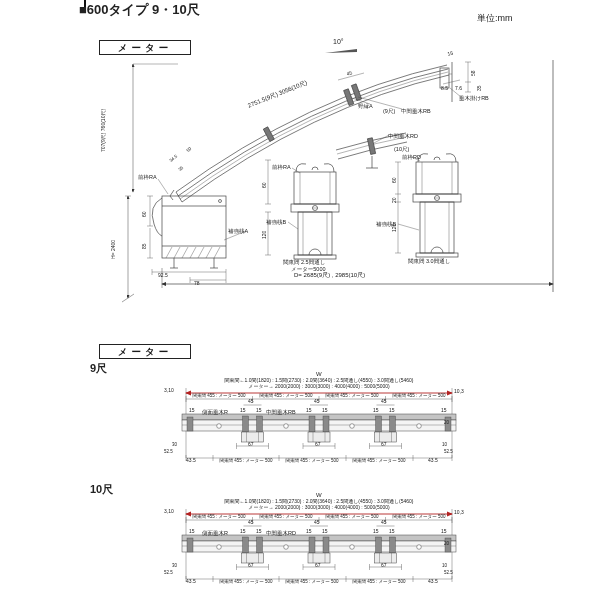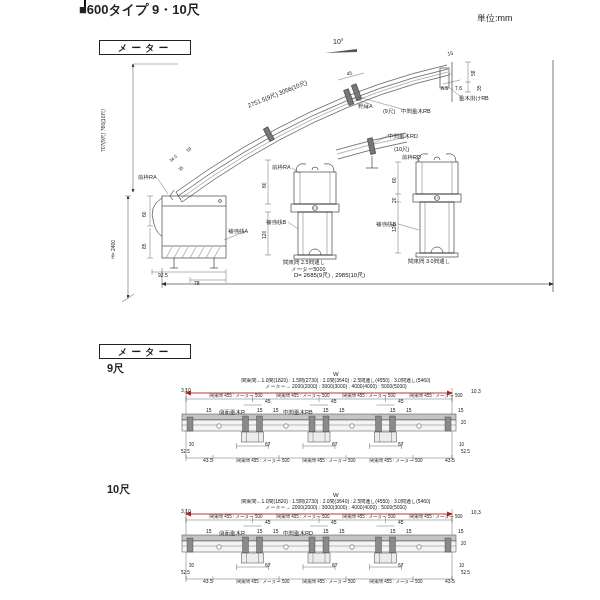--- a/index.html
+++ b/index.html
@@ -9,21 +9,21 @@
   .f4{font-size:4.5px}.f5{font-size:5px}.f6{font-size:6px}.f7{font-size:7px}
   .f9{font-size:9px}.f11{font-size:11px;font-weight:bold}.f13{font-size:13px;font-weight:bold}
   .cw{text-align:center;overflow:visible;}
   .rv{transform:rotate(-90deg);transform-origin:0 0;}
   .r15{transform:rotate(-15deg);transform-origin:0 0;}
   .r18{transform:rotate(-18deg);transform-origin:0 0;}
   .r22{transform:rotate(-22deg);transform-origin:0 0;}
   .r40{transform:rotate(-40deg);transform-origin:0 0;}
   .boxlbl{position:absolute;width:90px;height:13px;border:1.2px solid #222;
           font-size:9.5px;font-weight:bold;text-align:center;line-height:13px;letter-spacing:4px;}
-  .xsec{position:absolute;left:17px;width:560px;height:120px;}
+  .xsec{position:absolute;left:0;width:560px;height:120px;}
   .xsec .t{position:absolute;}
   svg{position:absolute;left:0;top:0;}
   .edge{position:absolute;left:84px;top:0;width:2px;height:9px;background:#111;}
 </style>
 </head>
 <body>
 
 <div class="edge"></div>
 
 <svg width="600" height="600" viewBox="0 0 600 600">

